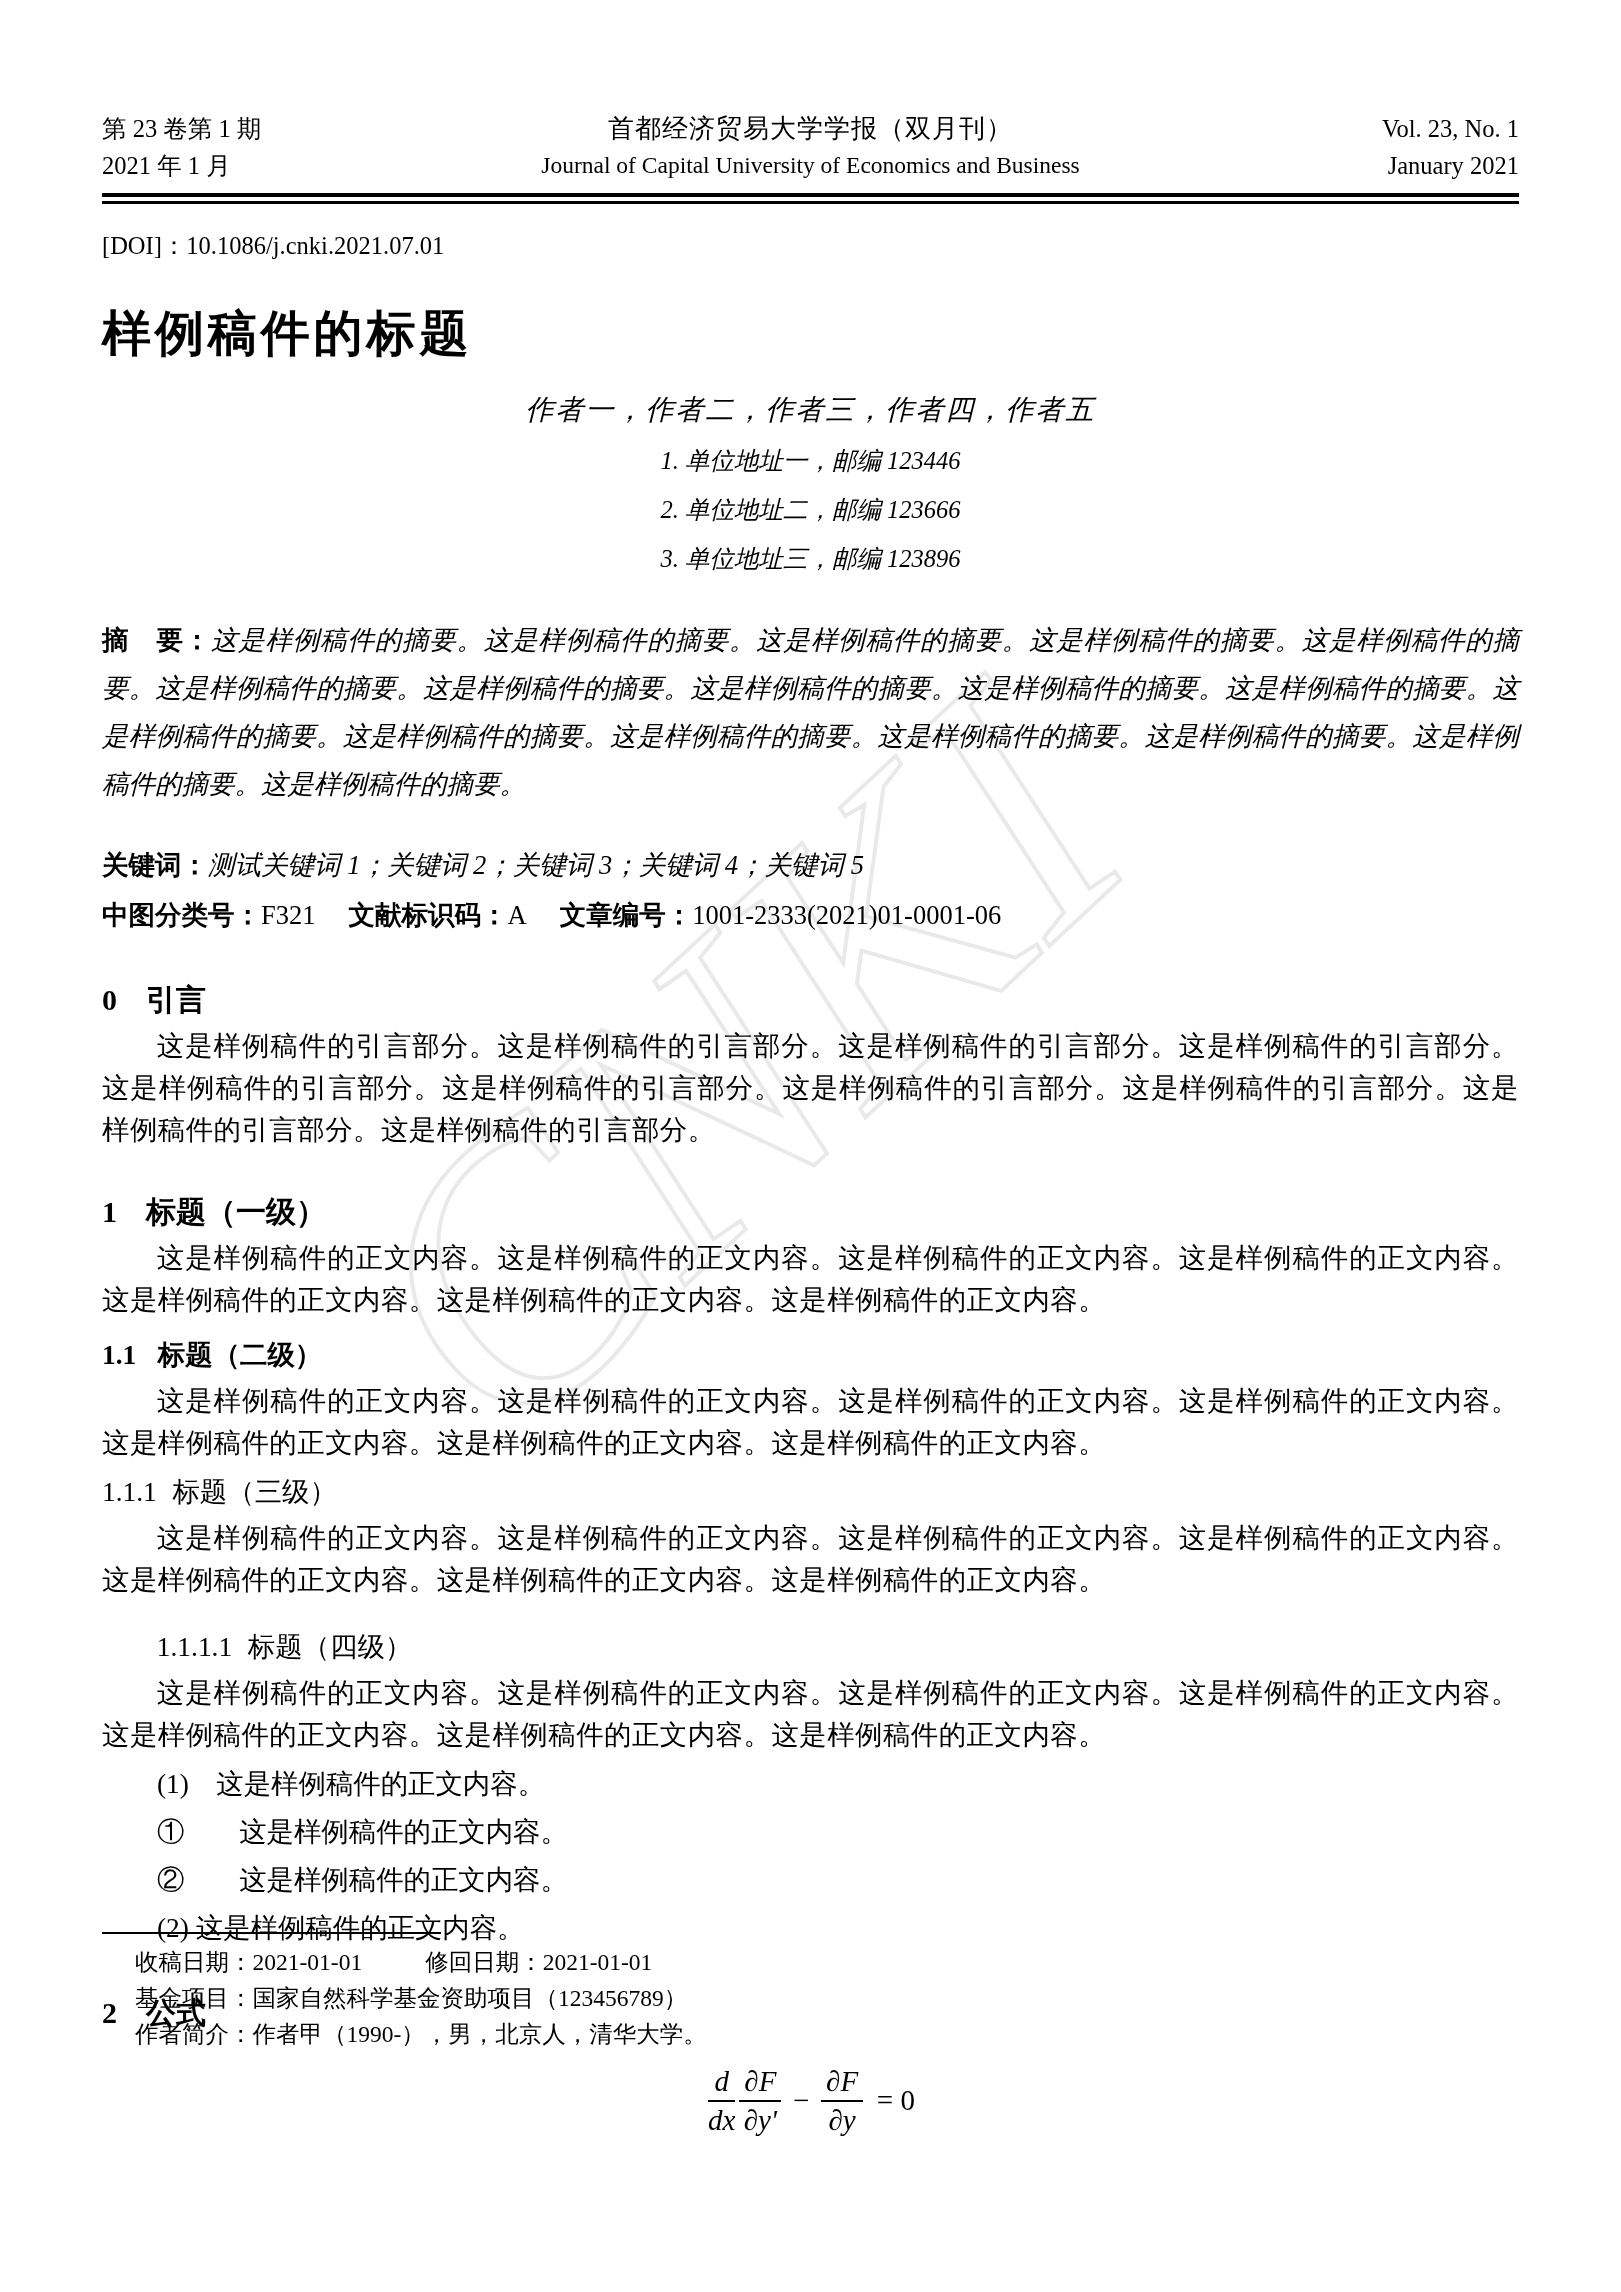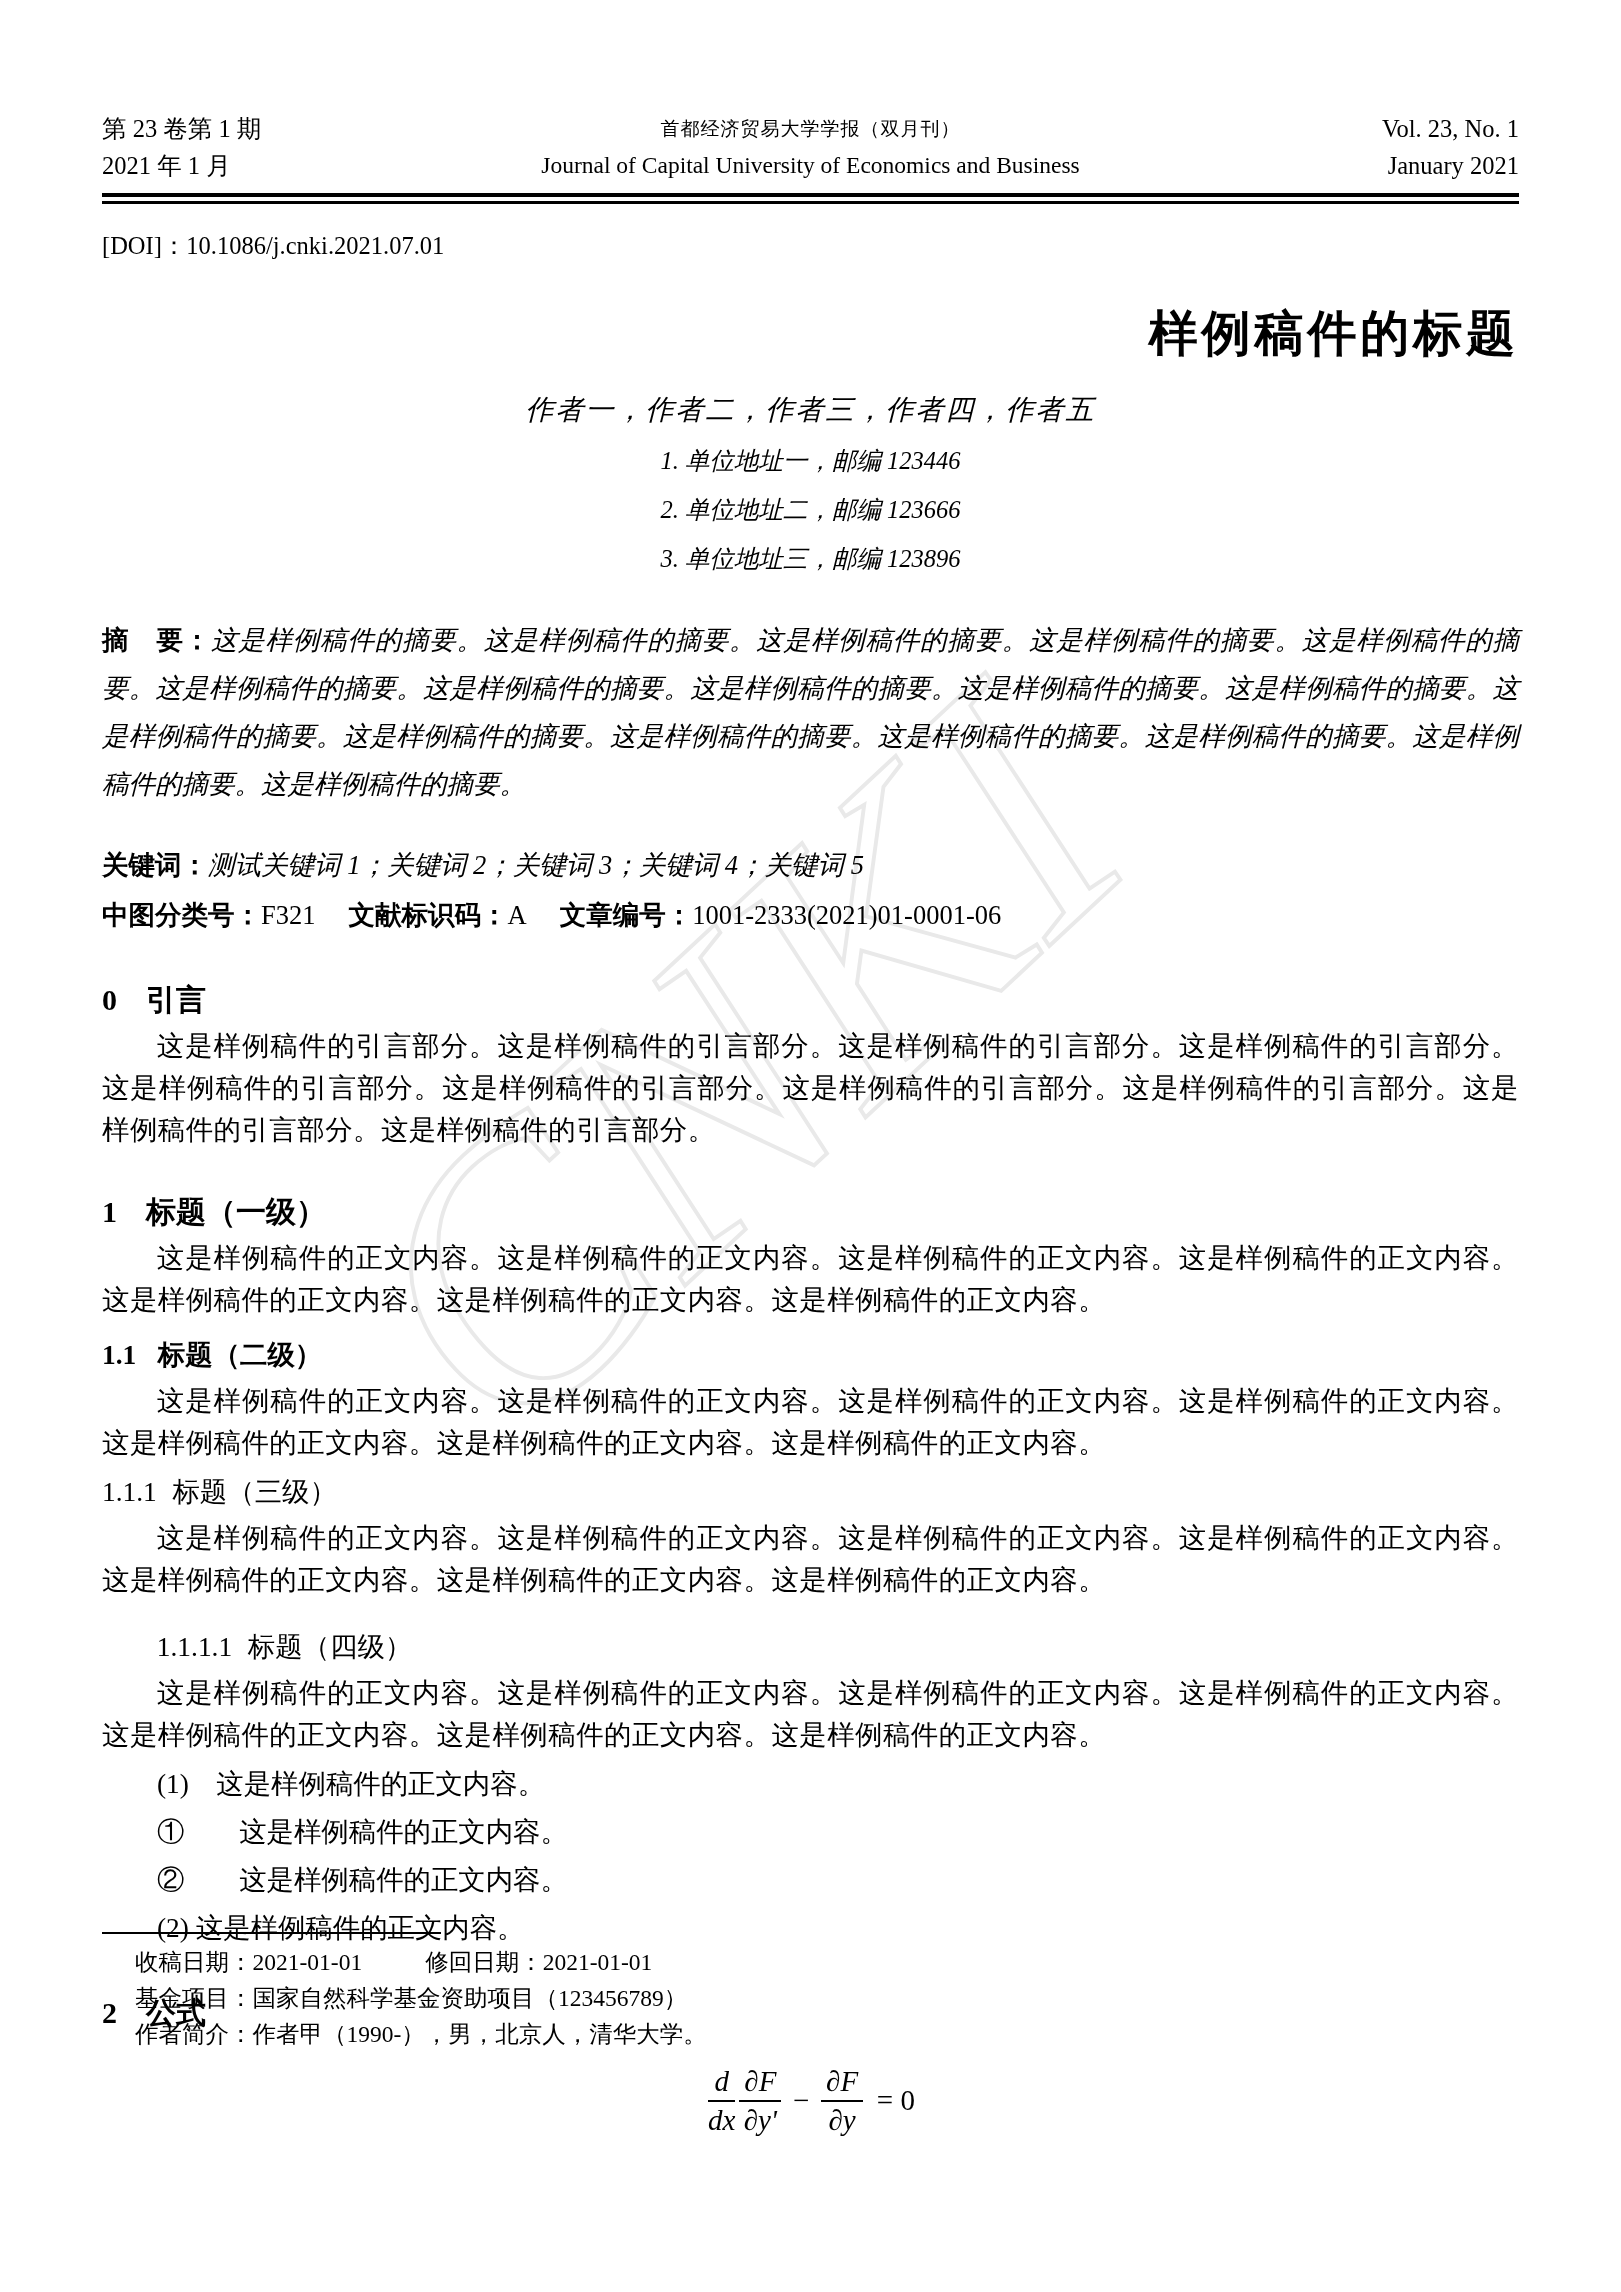--- a/index.html
+++ b/index.html
@@ -8,28 +8,28 @@
     font-family:"Liberation Serif","DejaVu Serif",serif;color:#000;
   }
   .watermark-layer{position:absolute;left:0;top:0;z-index:0;pointer-events:none;}
   .page{position:relative;z-index:1;box-sizing:border-box;width:1621px;height:2293px;padding:110px 102px 0 102px;}
 
   
   .jhead{display:flex;justify-content:flex-end;align-items:flex-end;}
   .jhead .col{font-size:24.5px;line-height:37px;}
   .jhead .left{text-align:left;min-width:255px;}
   .jhead .center{text-align:center;flex:1;}
-  .jhead .center .cn{font-size:19px;letter-spacing:1px;}
+  .jhead .center .cn{font-size:26px;letter-spacing:1px;}
   .jhead .center .en{font-size:23.5px;}
   .jhead .right{text-align:right;min-width:255px;}
   .head-rule{margin-top:8.8px;height:3.9px;border-top:4.9px solid #000;border-bottom:3.9px solid #000;}
 
   .doi{margin-top:25.5px;font-size:24.5px;}
 
-  .title{margin-top:39px;text-align:right;font-family:"Liberation Sans","DejaVu Sans",sans-serif;
+  .title{margin-top:39px;text-align:left;font-family:"Liberation Sans","DejaVu Sans",sans-serif;
          font-weight:bold;font-size:49px;letter-spacing:3.9px;}
   .authors{margin-top:23.5px;text-align:center;font-size:28px;font-style:italic;letter-spacing:2px;}
   .affil{margin-top:7.8px;text-align:center;font-size:24.5px;line-height:49px;font-style:italic;}
 
   .meta{margin-top:33px;font-size:26.5px;line-height:48px;text-align:justify;}
   .meta .lbl{font-family:"Liberation Sans","DejaVu Sans",sans-serif;font-weight:bold;font-style:normal;}
   .meta .kai{font-style:italic;}
   .clc{font-size:26.5px;line-height:48px;margin-top:2px;}
   .clc .lbl{font-family:"Liberation Sans","DejaVu Sans",sans-serif;font-weight:bold;}
   .clc .val{margin-right:33px;}

